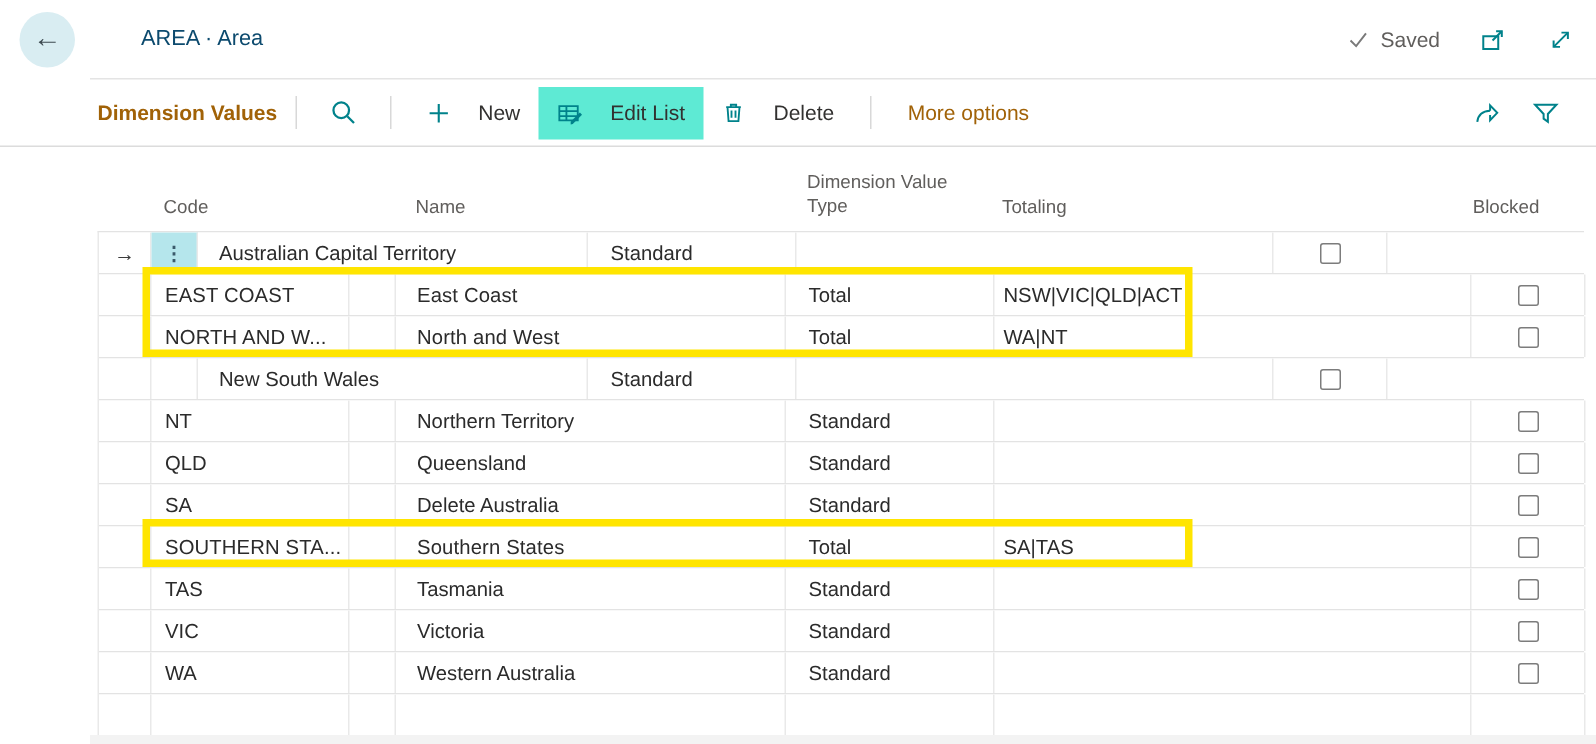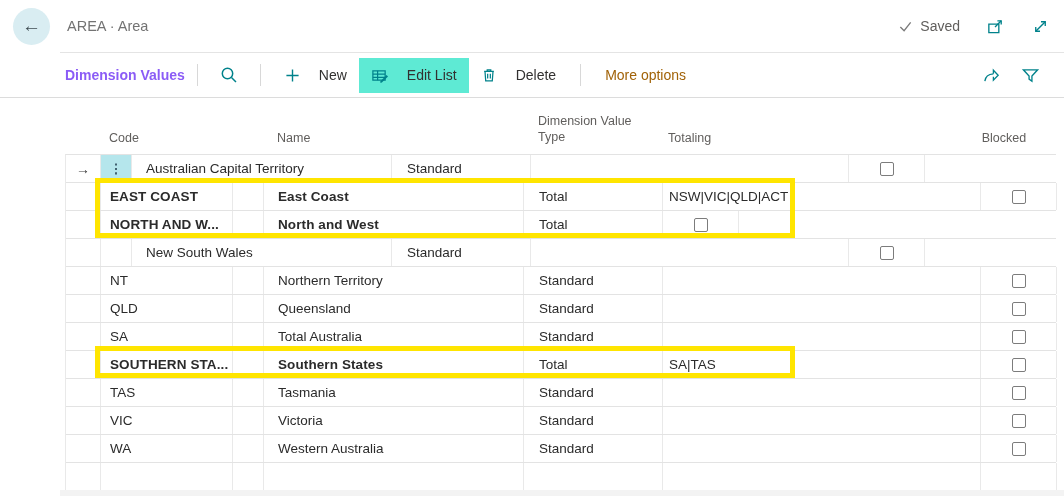--- a/index.html
+++ b/index.html
@@ -4,28 +4,28 @@
 <style>
   *{box-sizing:border-box;margin:0;padding:0}
   html,body{width:1064px;height:496px}
   body{font-family:"Liberation Sans",sans-serif;background:#fff;position:relative;overflow:hidden}
   .app{position:absolute;inset:0;background:#fff}
 
   
   .appbar{position:absolute;left:0;top:0;right:0;height:52px;display:flex;align-items:center;padding:0 14px 0 13px}
   .back-btn{width:37px;height:37px;border-radius:50%;background:#d9edf2;display:flex;align-items:center;justify-content:center;cursor:pointer;flex:0 0 auto}
   .back-glyph{font-size:19px;color:#3f4c52;line-height:1;margin-top:-2px}
-  .page-title{margin-left:17px;font-size:14.5px;color:#737373}
+  .page-title{margin-left:44px;font-size:14.5px;color:#0c4a6e}
   .saved-wrap{margin-left:auto;display:flex;align-items:flex-end;gap:7px;color:#605e5c;font-size:14px}
   .appicon{margin-left:26px;display:flex;align-items:center;cursor:pointer}
   .divider-top{position:absolute;left:60px;right:0;top:52px;height:1px;background:#e4e4e4}
 
   
   .toolbar{position:absolute;left:0;top:53px;right:0;height:44px;display:flex;align-items:center;padding-left:65px;padding-right:14px}
-  .tb-caption{font-weight:700;font-size:14px;color:#8b5cf6;white-space:nowrap}
+  .tb-caption{font-weight:700;font-size:14px;color:#a16207;white-space:nowrap}
   .vdiv{width:1px;height:22px;background:#d8d8d8;margin:0 12px;flex:0 0 auto}
   .tb-btn{display:flex;align-items:center;gap:19px;font-size:14px;color:#323130;padding:9px 12px;cursor:pointer;white-space:nowrap}
   .tb-btn.active{background:#5eead4}
   .tb-more{color:#a16207}
   .tb-spacer{flex:1}
   .tb-icon{display:flex;align-items:center;padding:6px 10px;cursor:pointer}
   .divider-toolbar{position:absolute;left:0;right:0;top:97px;height:1px;background:#dcdcdc}
 
   
   .thead{position:absolute;left:65px;top:98px;width:991px;height:56px;display:flex;align-items:flex-end;padding-bottom:9px;font-size:12.5px;color:#605e5c}
@@ -35,21 +35,21 @@
   .c-name{width:260px;flex:0 0 auto;padding-left:14px}
   .c-type{width:139px;flex:0 0 auto;padding-left:15px}
   .c-tot{width:318px;flex:0 0 auto;padding-left:6px}
   .c-blk{width:76px;flex:0 0 auto;padding-right:28px;text-align:center;justify-content:flex-end}
   .type-head{line-height:1.3}
 
   .tbody{position:absolute;left:65px;top:154px;width:991px;border-top:1px solid #e3e3e3;border-left:1px solid #e9e9e9}
   .tr{display:flex;height:28px;border-bottom:1px solid #e3e3e3;font-size:13.5px;color:#2b2b2b;background:#fff}
   .td{height:100%;display:flex;align-items:center;border-right:1px solid #e9e9e9;overflow:hidden;white-space:nowrap}
   .td.c-blk{justify-content:center;padding:0}
-  .tr.bold .c-code,.tr.bold .c-name{font-weight:700;letter-spacing:.1px}
+  .tr.bold .c-code,.tr.bold .c-name{font-weight:400;letter-spacing:.1px}
   .dots-active{background:#b5e6ec;justify-content:center!important;color:#3a5a6a;font-weight:700;font-size:13px}
   .row-arrow{margin:0 auto;color:#3b3b3b;font-size:14px}
   .cb{width:14px;height:14px;border:1px solid #7c7c7c;border-radius:2px;background:#fff;cursor:pointer}
 
   .hl-box{position:absolute;left:95px;width:700px;border:5px solid #ffe500;pointer-events:none;z-index:5}
 
   .bottom-strip{position:absolute;left:60px;right:0;top:490px;height:6px;background:#f3f3f3}
 
   svg{display:block}
 </style>
@@ -174,20 +174,21 @@
     <div class="td c-blk">
       <span class="cb"></span>
     </div>
   </div>
       <div class="tr bold">
     <div class="td c-sel"></div>
     <div class="td c-code">NORTH AND W...</div>
     <div class="td c-dots"></div>
     <div class="td c-name">North and West</div>
     <div class="td c-type">Total</div>
+    <div class="td c-tot">WA|NT</div>
     <div class="td c-blk">
       <span class="cb"></span>
     </div>
   </div>
       <div class="tr">
     <div class="td c-sel"></div>
     <div class="td c-dots"></div>
     <div class="td c-name">New South Wales</div>
     <div class="td c-type">Standard</div>
     <div class="td c-tot"></div>
@@ -214,21 +215,21 @@
     <div class="td c-type">Standard</div>
     <div class="td c-tot"></div>
     <div class="td c-blk">
       <span class="cb"></span>
     </div>
   </div>
       <div class="tr">
     <div class="td c-sel"></div>
     <div class="td c-code">SA</div>
     <div class="td c-dots"></div>
-    <div class="td c-name">Total Australia</div>
+    <div class="td c-name">Delete Australia</div>
     <div class="td c-type">Standard</div>
     <div class="td c-tot"></div>
     <div class="td c-blk">
       <span class="cb"></span>
     </div>
   </div>
       <div class="tr bold">
     <div class="td c-sel"></div>
     <div class="td c-code">SOUTHERN STA...</div>
     <div class="td c-dots"></div>

